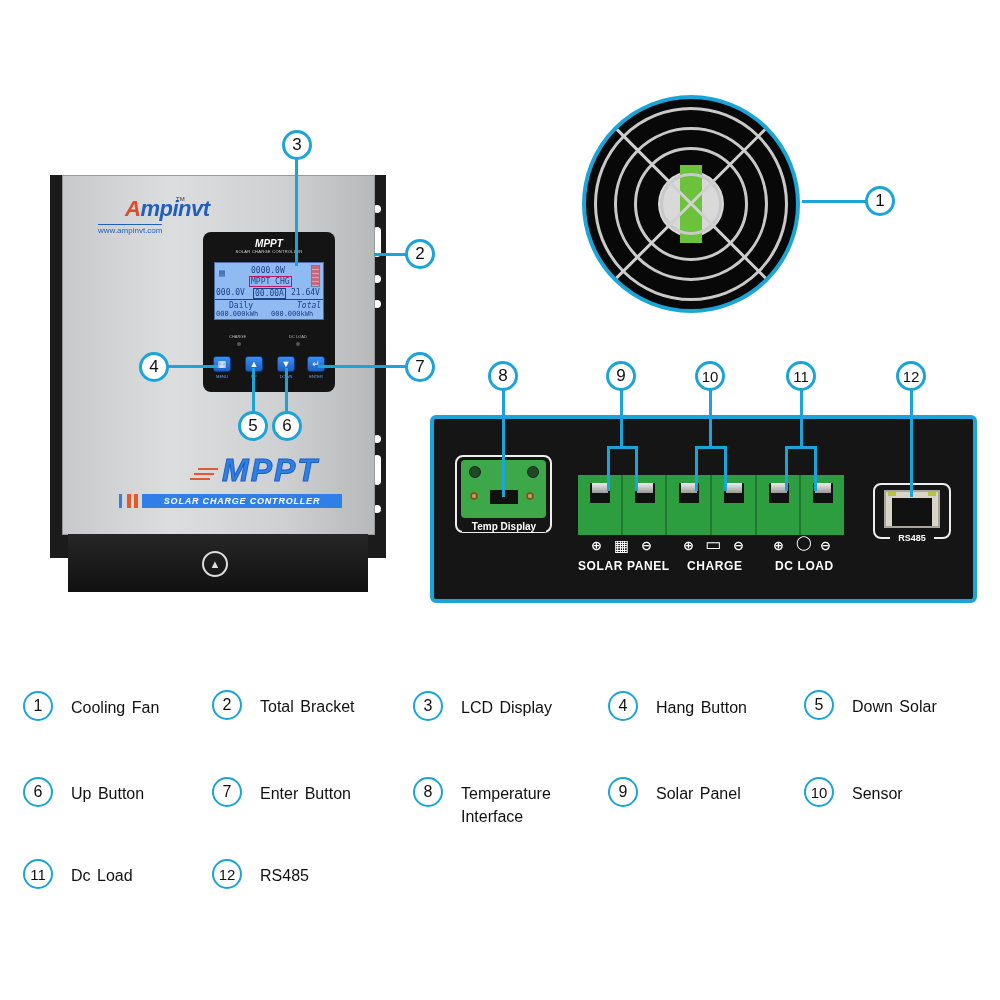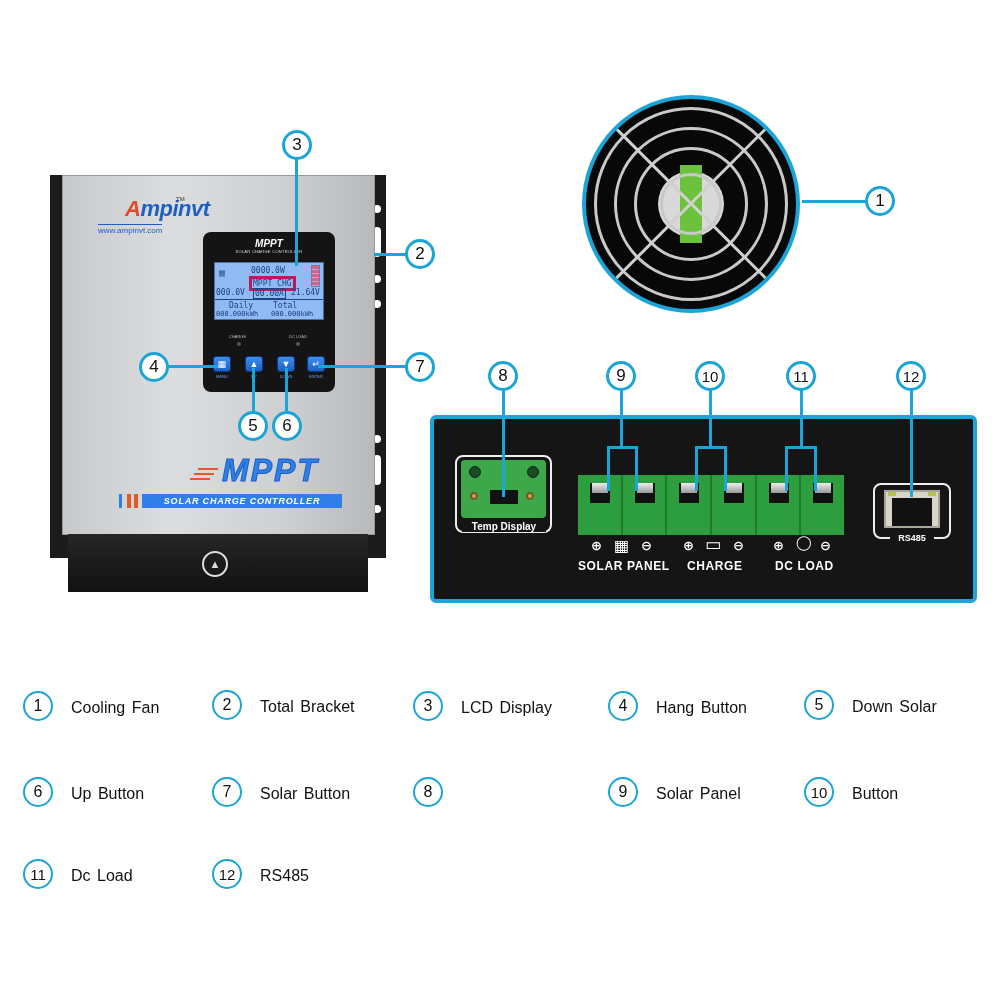--- a/index.html
+++ b/index.html
@@ -136,27 +136,27 @@
   <div class="logo-tm">TM</div>
   <div class="logo-url">www.ampinvt.com</div>
 
   <div class="panel">
     <div class="panel-title">MPPT</div>
     <div class="panel-sub">SOLAR CHARGE CONTROLLER</div>
     <div class="lcd">
       <div class="r" style="left:4px;top:4px;color:#3b5fa8;font-size:10px;">▦</div>
       <div class="r" style="left:36px;top:3px;">0000.0W</div>
       <div class="r" style="left:96px;top:2px;width:9px;height:22px;border:1px solid #6a7fae;background:repeating-linear-gradient(180deg,#c76b7a 0 3px,#8fbbf2 3px 4px);"></div>
-      <div class="r" style="left:34px;top:13px;border:3px solid #be185d;padding:0 1px;">MPPT CHG</div>
+      <div class="r" style="left:34px;top:13px;border:1px solid #be185d;padding:0 1px;">MPPT CHG</div>
       <div class="r" style="left:1px;top:25px;">000.0V</div>
       <div class="r" style="left:38px;top:25px;border:1px solid #21408a;padding:0 1px;">00.00A</div>
       <div class="r" style="left:76px;top:25px;">21.64V</div>
       <div class="r" style="left:0;top:36px;width:108px;height:1px;background:#21408a;"></div>
       <div class="r" style="left:14px;top:38px;">Daily</div>
-      <div class="r" style="left:58px;top:38px;">Total</div>
+      <div class="r" style="left:82px;top:38px;font-style:italic;">Total</div>
       <div class="r" style="left:1px;top:47px;font-size:7px;">000.000kWh</div>
       <div class="r" style="left:56px;top:47px;font-size:7px;">000.000kWh</div>
     </div>
     <div class="ind" style="left:26px;top:102px;">CHARGE</div>
     <div class="ind-dot" style="left:34px;top:110px;"></div>
     <div class="ind" style="left:86px;top:102px;">DC LOAD</div>
     <div class="ind-dot" style="left:93px;top:110px;"></div>
 
     <div class="kbtn" style="left:10px;top:124px;">
         <span>▦</span>
@@ -316,32 +316,33 @@
     <div class="legend-num">5</div>
     <div class="legend-text">Down Solar</div>
   </div>
 
   <div class="legend-item" style="left:23px;top:777px;">
     <div class="legend-num">6</div>
     <div class="legend-text">Up Button</div>
   </div>
   <div class="legend-item" style="left:212px;top:777px;">
     <div class="legend-num">7</div>
-    <div class="legend-text">Solar Button</div>
+    <div class="legend-text">Enter Button</div>
   </div>
   <div class="legend-item" style="left:413px;top:777px;">
     <div class="legend-num">8</div>
+    <div class="legend-text" style="max-width:110px;">Temperature Interface</div>
   </div>
   <div class="legend-item" style="left:608px;top:777px;">
     <div class="legend-num">9</div>
     <div class="legend-text">Solar Panel</div>
   </div>
   <div class="legend-item" style="left:804px;top:777px;">
     <div class="legend-num" style="font-size:15px;">10</div>
-    <div class="legend-text">Button</div>
+    <div class="legend-text">Sensor</div>
   </div>
 
   <div class="legend-item" style="left:23px;top:859px;">
     <div class="legend-num" style="font-size:15px;">11</div>
     <div class="legend-text">Dc Load</div>
   </div>
   <div class="legend-item" style="left:212px;top:859px;">
     <div class="legend-num" style="font-size:15px;">12</div>
     <div class="legend-text">RS485</div>
   </div>

